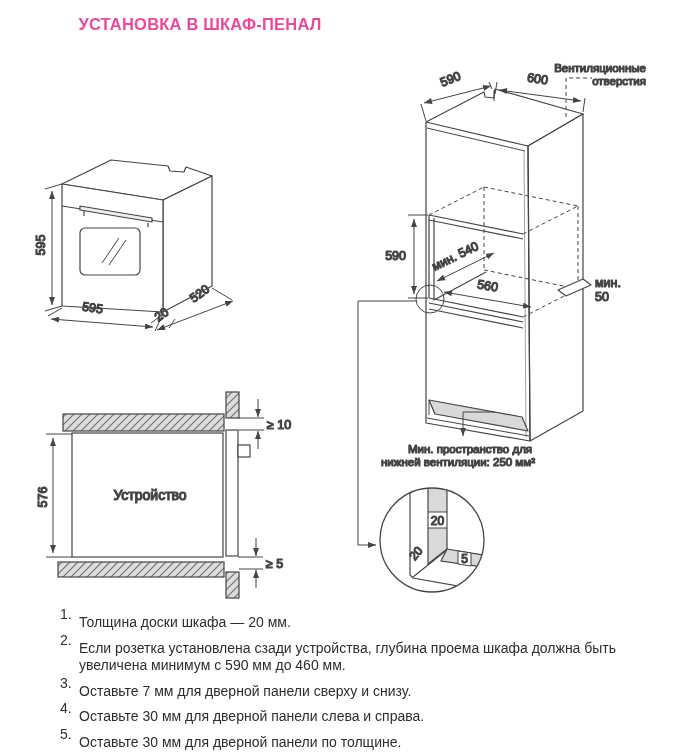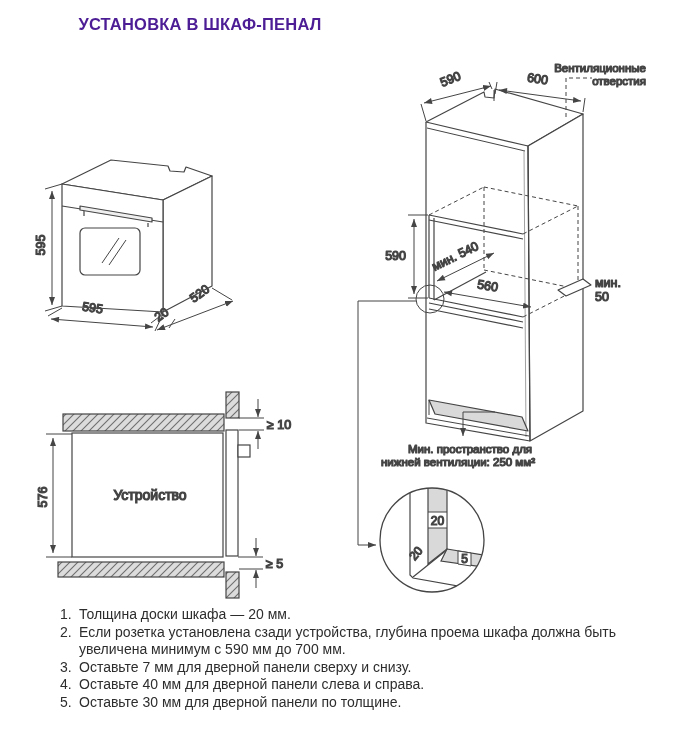--- a/index.html
+++ b/index.html
@@ -2,27 +2,27 @@
 <html><head>
 <meta charset="utf-8">
 <style>
   html,body{margin:0;padding:0;background:#fff;}
   body{width:677px;height:755px;position:relative;overflow:hidden;
        font-family:"Liberation Sans",sans-serif;color:#2d2d2d;}
   .stage{position:absolute;inset:0;}
   .title-box{position:absolute;left:10px;top:7px;width:380px;height:34px;
 romano       border:2.5px solid #151515;border-radius:18px;display:flex;
        align-items:center;justify-content:center;box-sizing:border-box;}
-  .title-box span{font-size:16.5px;font-weight:bold;letter-spacing:.2px;color:#4c1d95;text-align:center;}
+  .title-box span{font-size:16.5px;font-weight:bold;letter-spacing:.2px;color:#ec4899;text-align:center;}
   svg.diagram{position:absolute;left:0;top:0;}
   svg text{fill:#2d2d2d;font-family:"Liberation Sans",sans-serif;}
   .notes{position:absolute;left:60px;top:606px;width:578px;font-size:14px;line-height:17.5px;}
   .note-row{display:flex;align-items:flex-start;}
   .note-num{width:19px;flex:0 0 19px;}
-  .note-text{flex:1;}
+  .note-text{flex:1;margin-top:8px;}
 </style>
 </head>
 <body>
 
 <div class="stage">
 
   <div class="title-box">
     <span>УСТАНОВКА В ШКАФ-ПЕНАЛ</span>
   </div>
 
@@ -161,29 +161,29 @@
     </g>
   </svg>
 
   <div class="notes">
     <div class="note-row">
       <span class="note-num">1.</span>
       <span class="note-text">Толщина доски шкафа — 20 мм.</span>
     </div>
     <div class="note-row">
       <span class="note-num">2.</span>
-      <span class="note-text">Если розетка установлена сзади устройства, глубина проема шкафа должна быть увеличена минимум с 590 мм до 700 мм.</span>
+      <span class="note-text">Если розетка установлена сзади устройства, глубина проема шкафа должна быть увеличена минимум с 590 мм до 460 мм.</span>
     </div>
     <div class="note-row">
       <span class="note-num">3.</span>
       <span class="note-text">Оставьте 7 мм для дверной панели сверху и снизу.</span>
     </div>
     <div class="note-row">
       <span class="note-num">4.</span>
-      <span class="note-text">Оставьте 40 мм для дверной панели слева и справа.</span>
+      <span class="note-text">Оставьте 30 мм для дверной панели слева и справа.</span>
     </div>
     <div class="note-row">
       <span class="note-num">5.</span>
       <span class="note-text">Оставьте 30 мм для дверной панели по толщине.</span>
     </div>
   </div>
 
 </div>
 
 </body></html>

